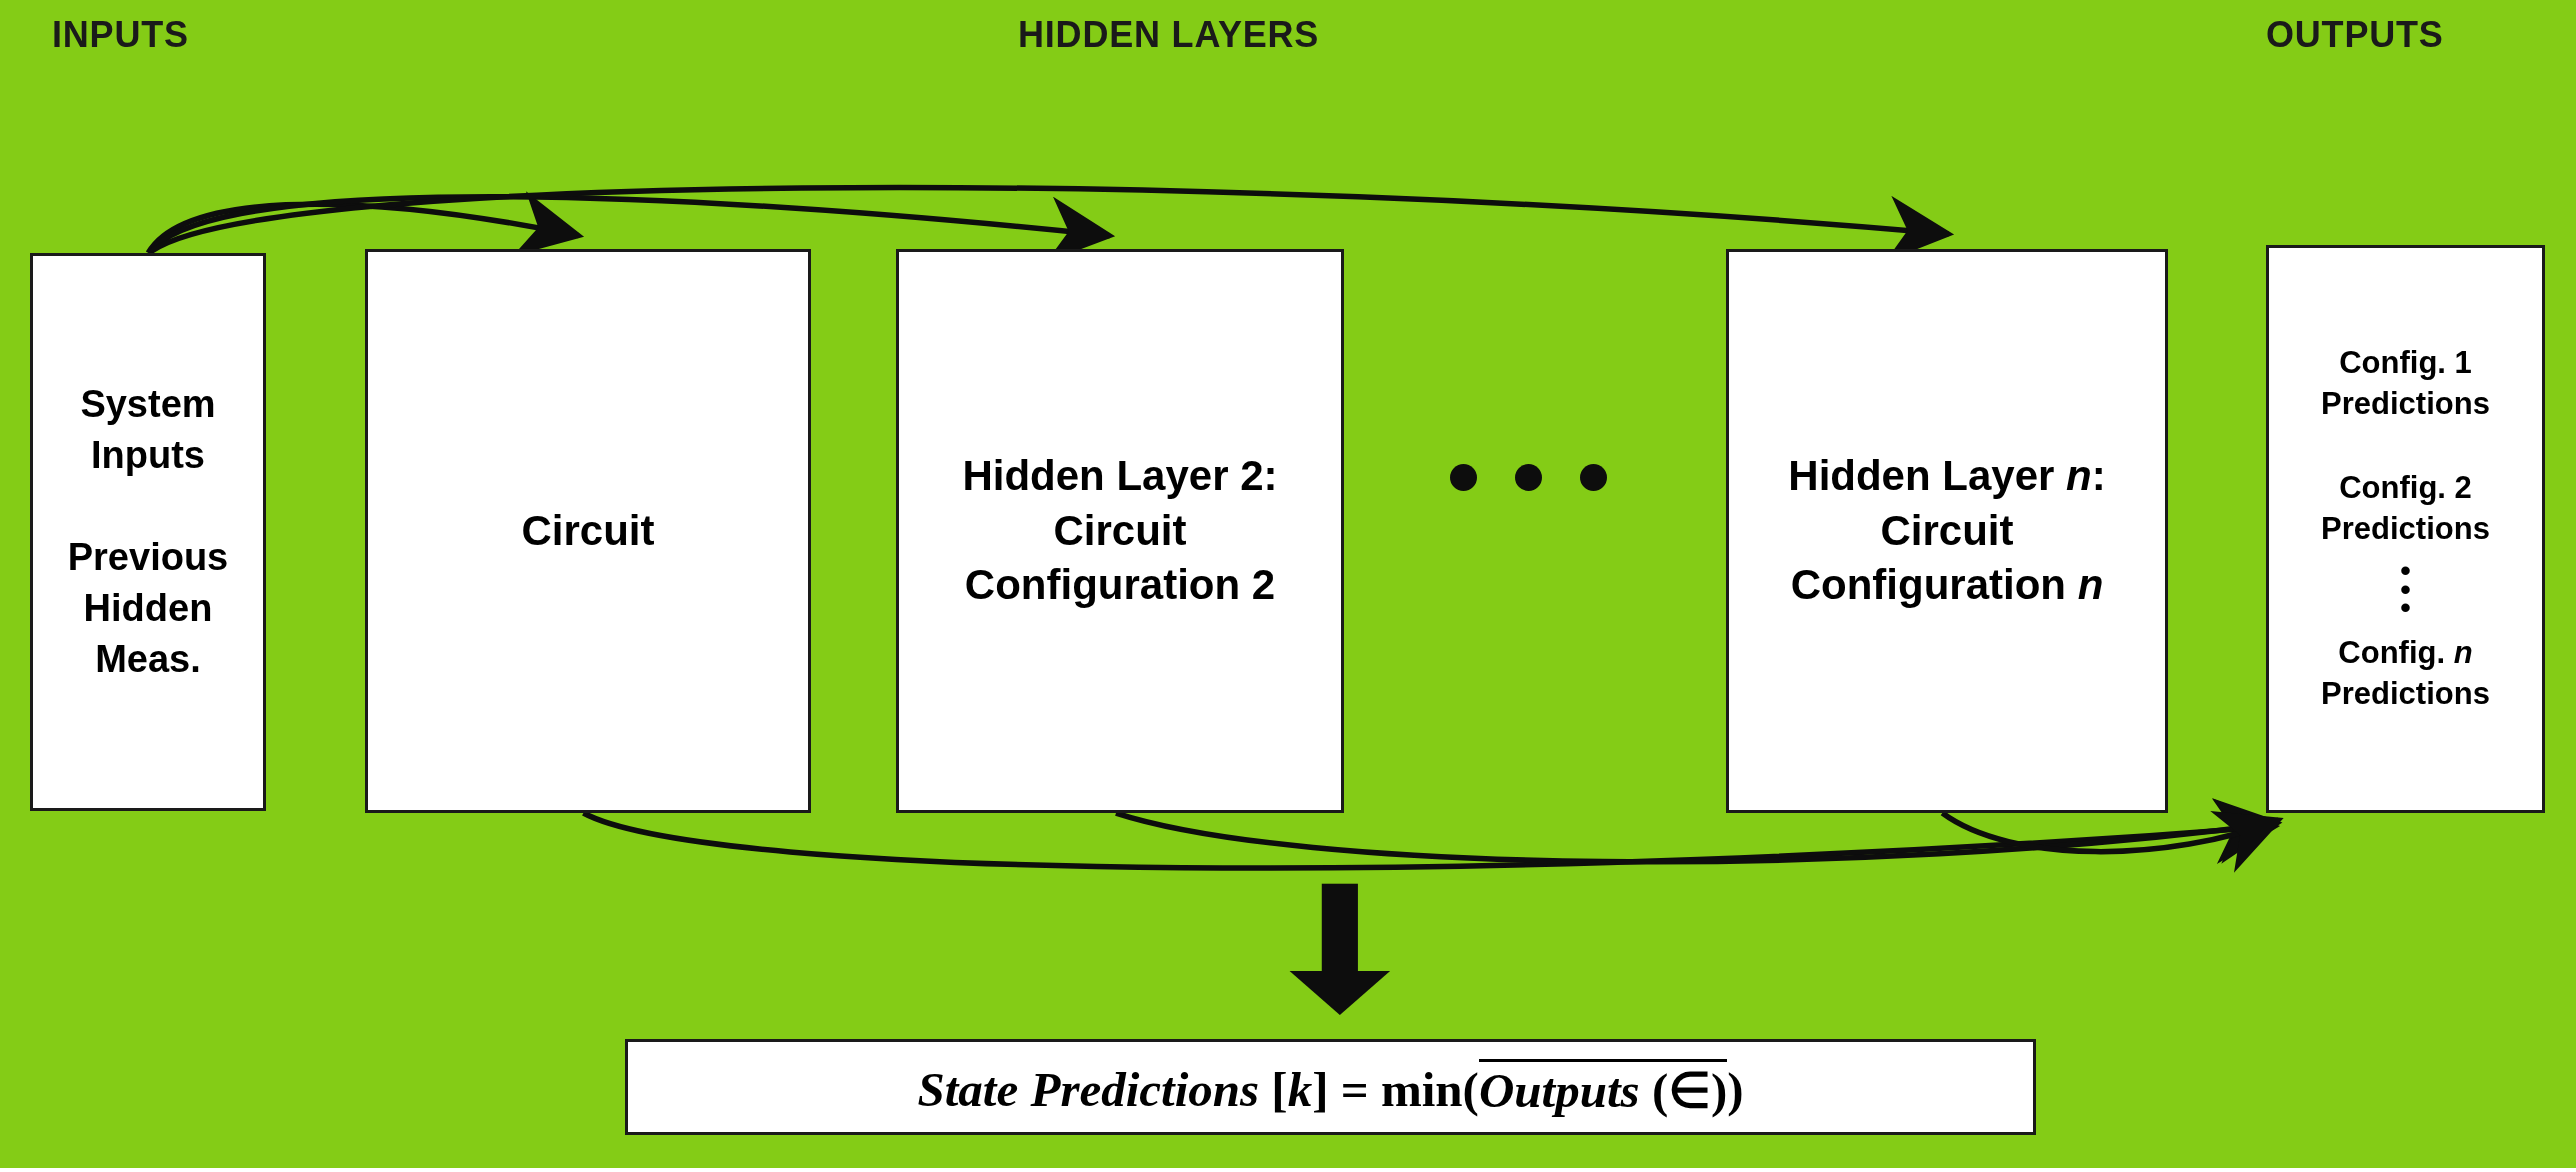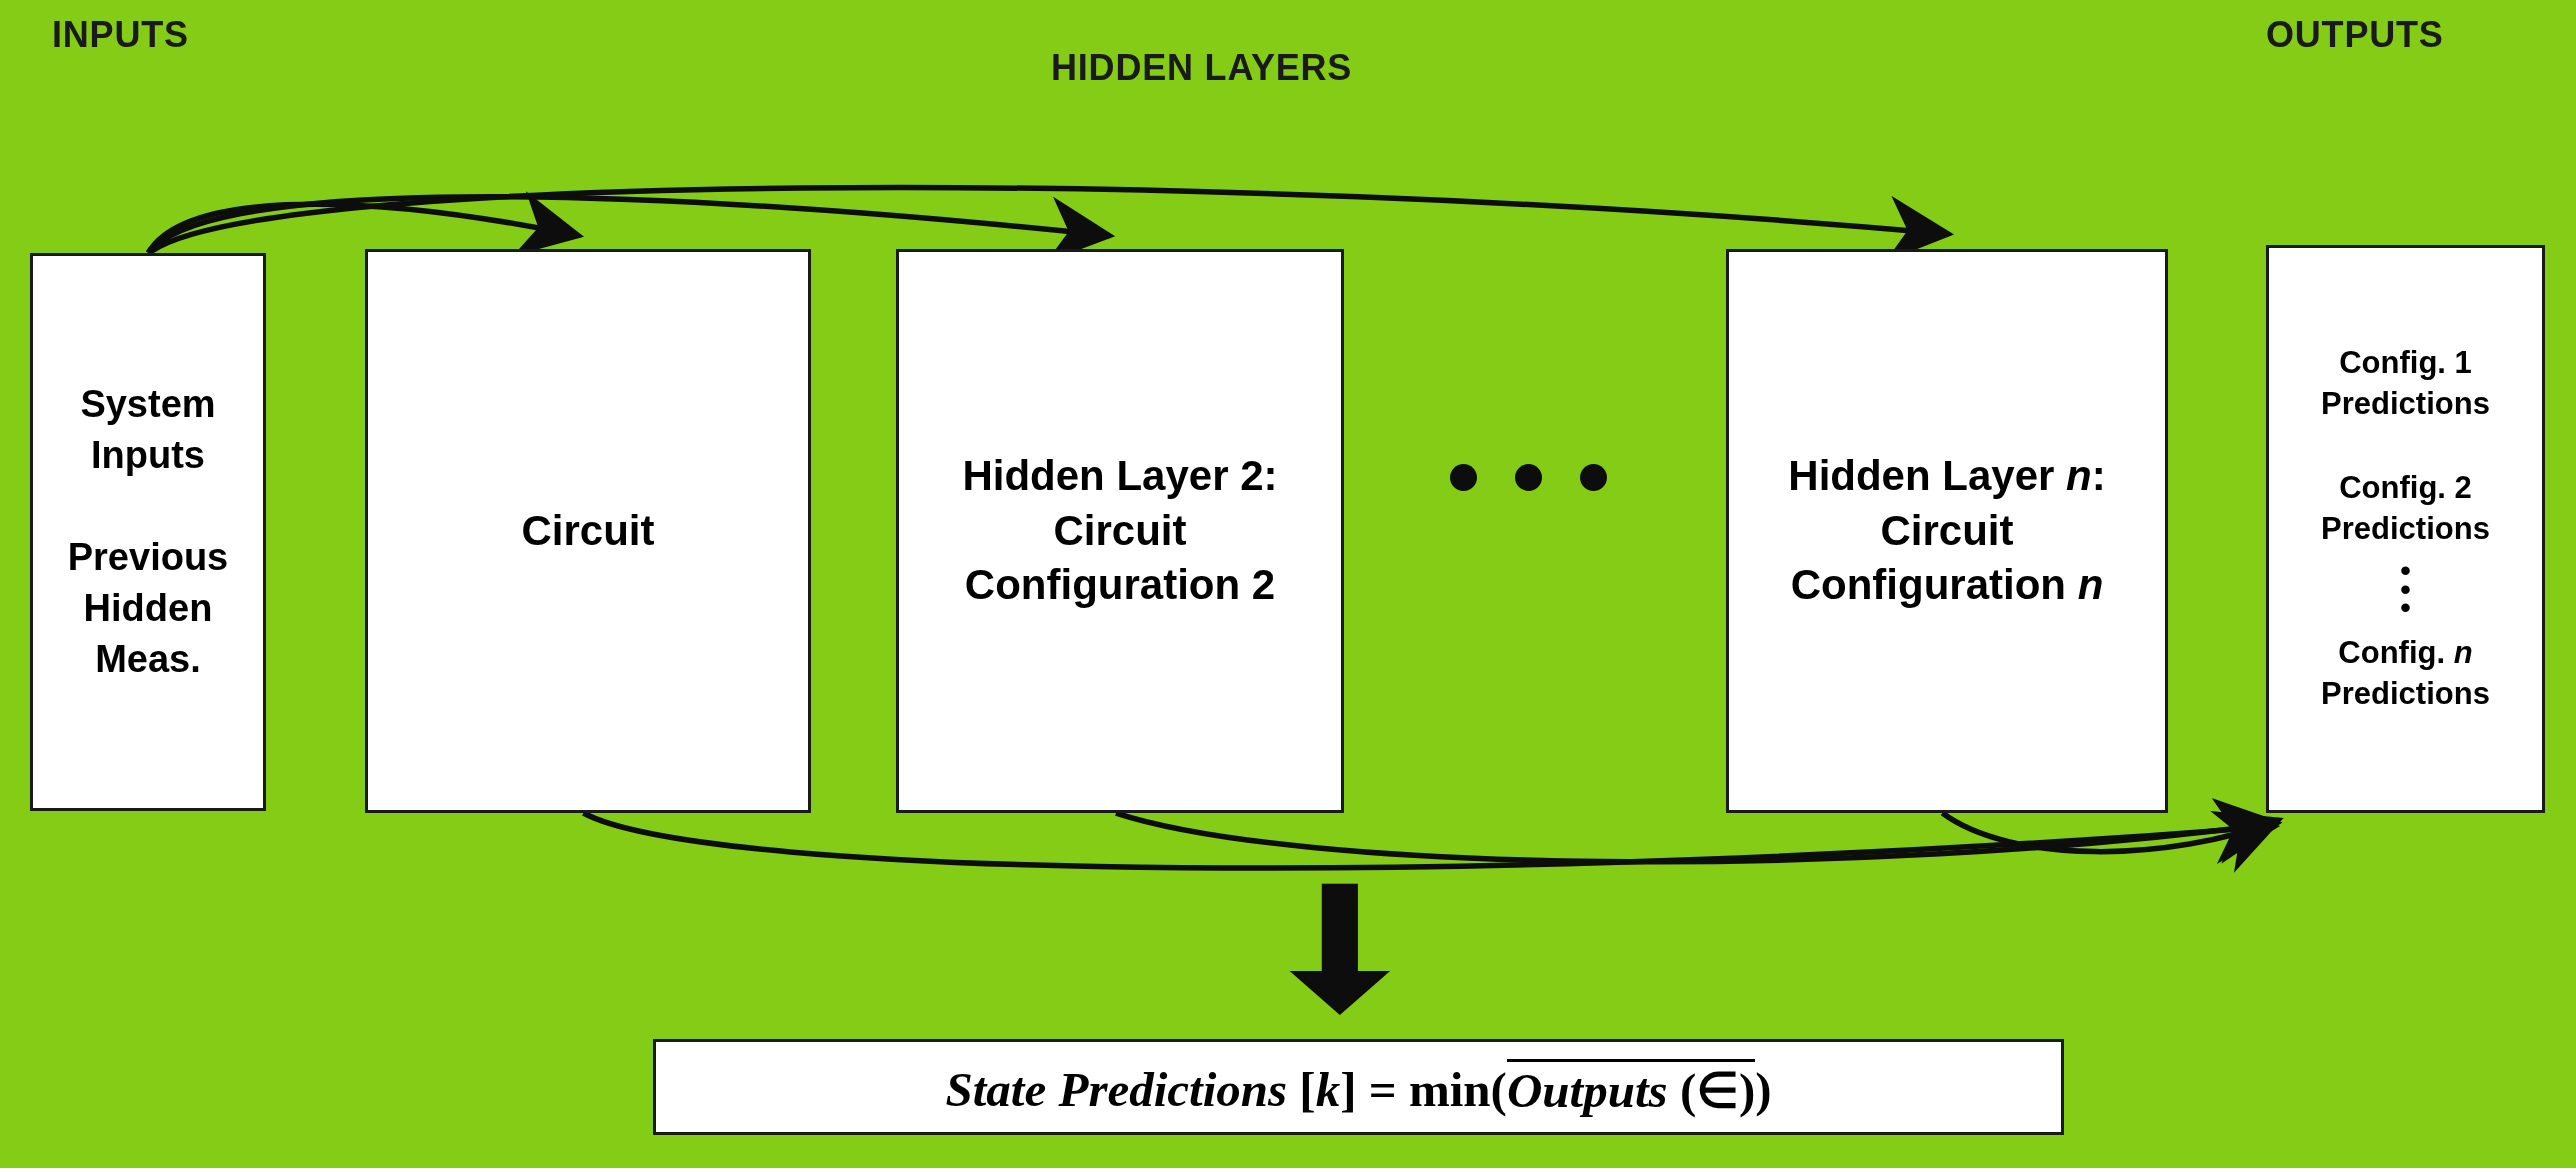--- a/index.html
+++ b/index.html
@@ -21,21 +21,21 @@
     position: absolute;
     font-family: "Liberation Sans", sans-serif;
     font-weight: bold;
     font-size: 36px;
     letter-spacing: 0.8px;
     color: #1a1a1a;
     white-space: nowrap;
     line-height: 1;
   }
   #heading-inputs  { left: 52px;  top: 17.3px; }
-  #heading-hidden  { left: 1051px; top: 17.3px; margin-top: 33px; }
+  #heading-hidden  { left: 1018px; top: 17.3px; }
   #heading-outputs { left: 2266px; top: 17.3px; }
 
   
   .node-box {
     position: absolute;
     box-sizing: border-box;
     background: #ffffff;
     border: 3.9px solid #1a1a1a;
     display: flex;
     align-items: center;
@@ -115,21 +115,20 @@
   #box-equation {
     position: absolute;
     left: 625px;  top: 1039px;  width: 1411px;  height: 96px;
     box-sizing: border-box;
     background: #ffffff;
     border: 3.1px solid #1a1a1a;
     display: flex;
     align-items: center;
     justify-content: center;
     z-index: 3;
-    margin-left: 28px;
   }
   #box-equation .eq {
     font-family: "Liberation Serif", serif;
     font-size: 49px;
     color: #000000;
     white-space: nowrap;
     line-height: 1;
   }
   .eq .bi { font-weight: bold; font-style: italic; }
   .eq .b  { font-weight: bold; }

